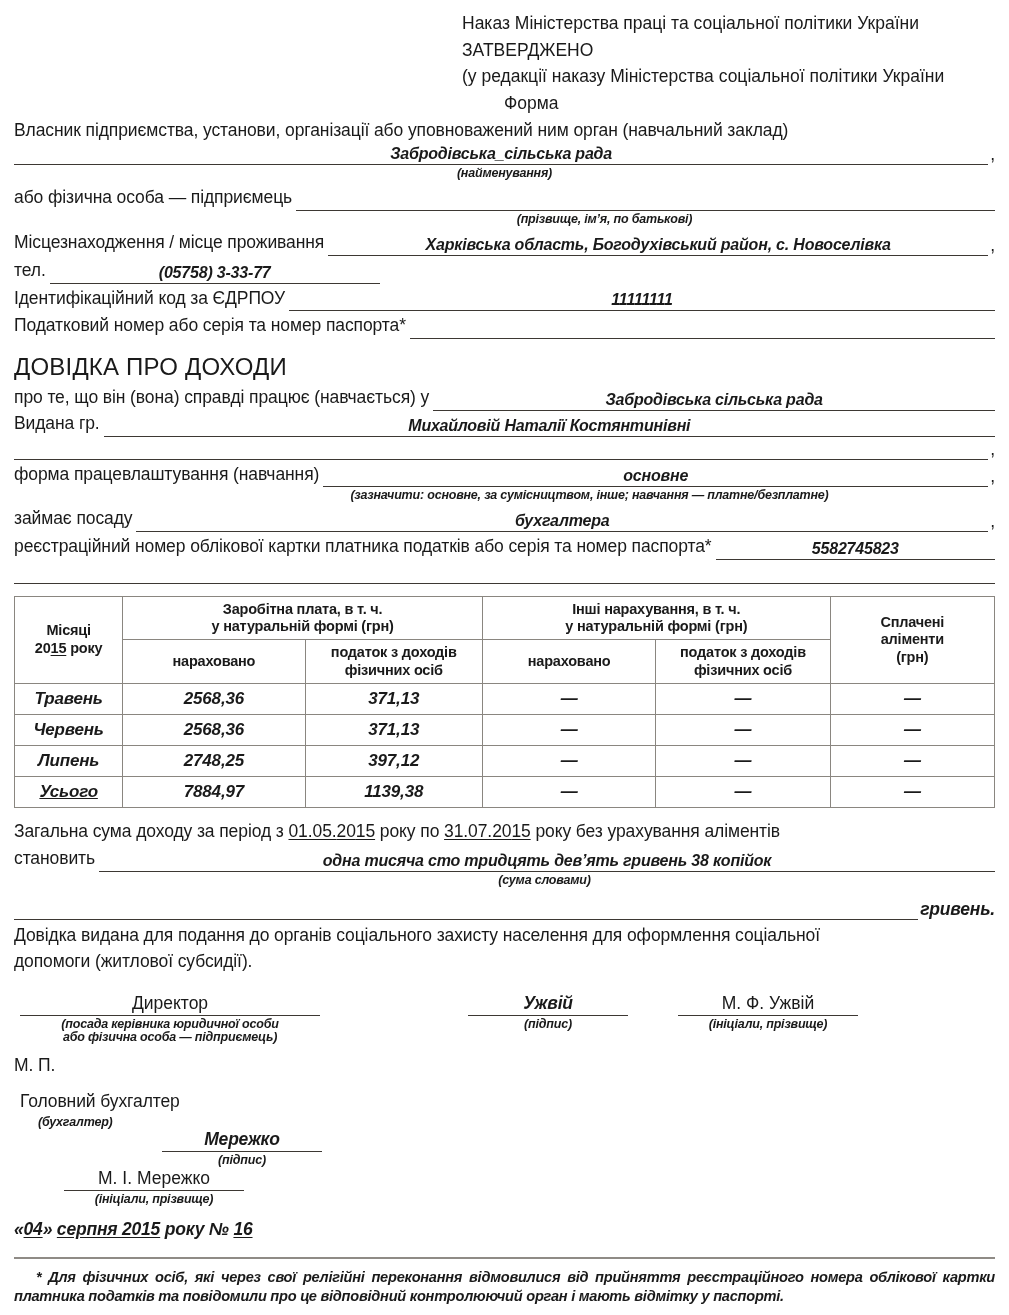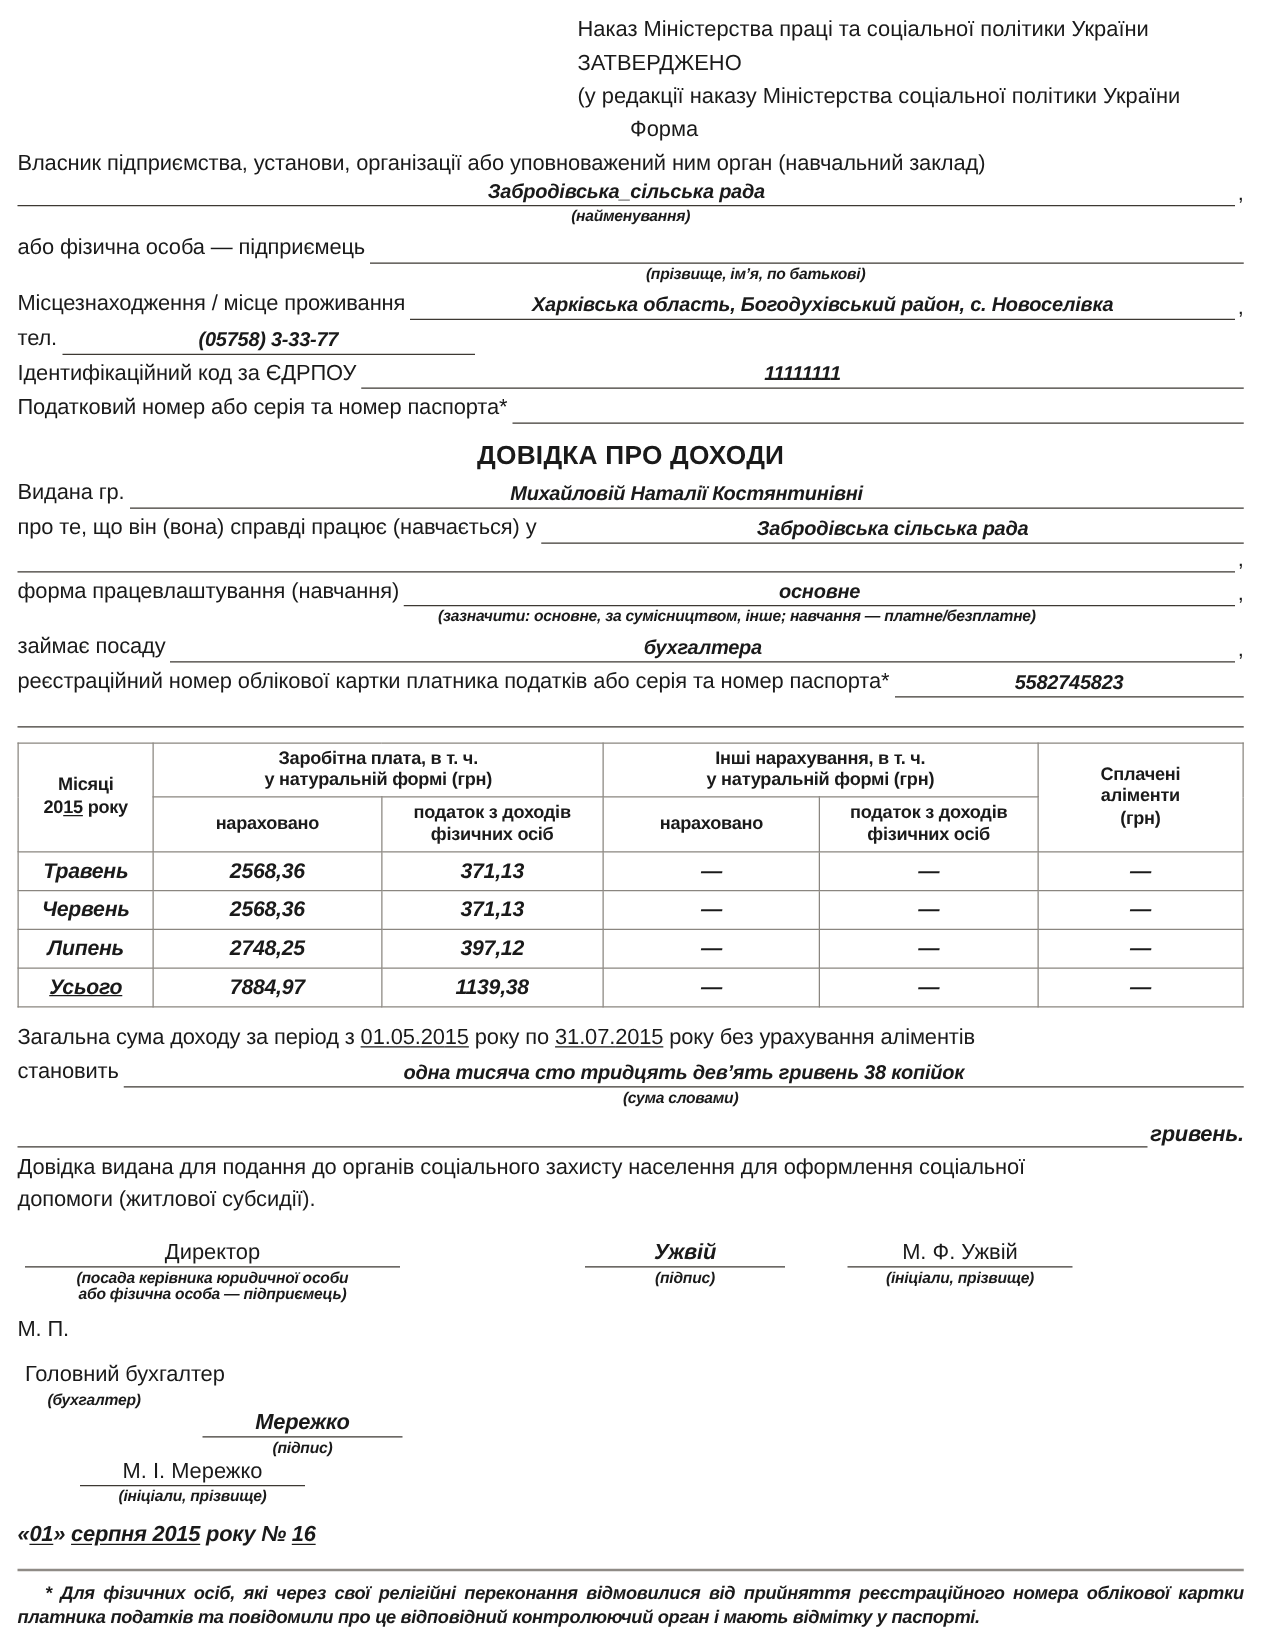--- a/index.html
+++ b/index.html
@@ -34,21 +34,21 @@
     border-bottom: 1.6px solid #3d3833;
     text-align: center; padding-bottom: 1px;
   }
   .row .tail { flex: 0 0 auto; padding-left: 2px; font-size: 17.5px; }
   .fill.fixed { flex: 0 0 auto; }
 
   .blankline { width: 100%; border-bottom: 1.6px solid #3d3833; height: 22px; }
 
   
   .title {
-    text-align: center; font-weight: 700; font-size: 21px;
+    text-align: left; font-weight: 400; font-size: 24px;
     letter-spacing: 0.2px; margin: 14px 0 4px 0;
   }
 
   
   table.inc {
     width: 100%; border-collapse: collapse; margin-top: 12px;
     border: 1.8px solid #55504b;
   }
   table.inc th, table.inc td {
     border: 1.4px solid #8a8680; text-align: center; padding: 4px 2px;
@@ -130,28 +130,28 @@
     <div class="fill ital">11111111</div>
   </div>
 
   <div class="row" style="margin-top:2px;">
     <div class="t lbl">Податковий номер або серія та номер паспорта*</div>
     <div class="fill ital"></div>
   </div>
 
   <div class="title">ДОВІДКА ПРО ДОХОДИ</div>
 
+  <div class="row" style="margin-top:2px;">
+    <div class="t lbl">про те, що він (вона) справді працює (навчається) у</div>
+    <div class="fill ital">Забродівська сільська рада</div>
+  </div>
+
   <div class="row">
     <div class="t lbl">Видана гр.</div>
     <div class="fill ital">Михайловій Наталії Костянтинівні</div>
-  </div>
-
-  <div class="row" style="margin-top:2px;">
-    <div class="t lbl">про те, що він (вона) справді працює (навчається) у</div>
-    <div class="fill ital">Забродівська сільська рада</div>
   </div>
 
   <div class="row" style="margin-top:2px;">
     <div class="fill">&nbsp;</div>
     <div class="tail">,</div>
   </div>
 
   <div class="row" style="margin-top:2px;">
     <div class="t lbl">форма працевлаштування (навчання)</div>
     <div class="fill ital">основне</div>
@@ -301,21 +301,21 @@
       <div class="sig-line ital">Мережко</div>
       <div class="cap" style="margin-top:2px;">(підпис)</div>
     </div>
     <div class="sig-col sig-name">
       <div class="sig-line">М. І. Мережко</div>
       <div class="cap" style="margin-top:2px;">(ініціали, прізвище)</div>
     </div>
   </div>
 
   <div class="t ital" style="margin-top:10px;">
-    <span>«</span><span class="u">01</span><span>»</span>
+    <span>«</span><span class="u">04</span><span>»</span>
     <span class="u">серпня 2015</span>
     <span>року №</span>
     <span class="u">16</span>
   </div>
 
   <div class="footdiv"></div>
   <div class="footnote"><span class="ind"></span><span>* Для фізичних осіб, які через свої релігійні переконання відмовилися від прийняття реєстраційного номера облікової картки платника податків та повідомили про це відповідний контролюючий орган і мають відмітку у паспорті.</span></div>
 
 </div>
 

